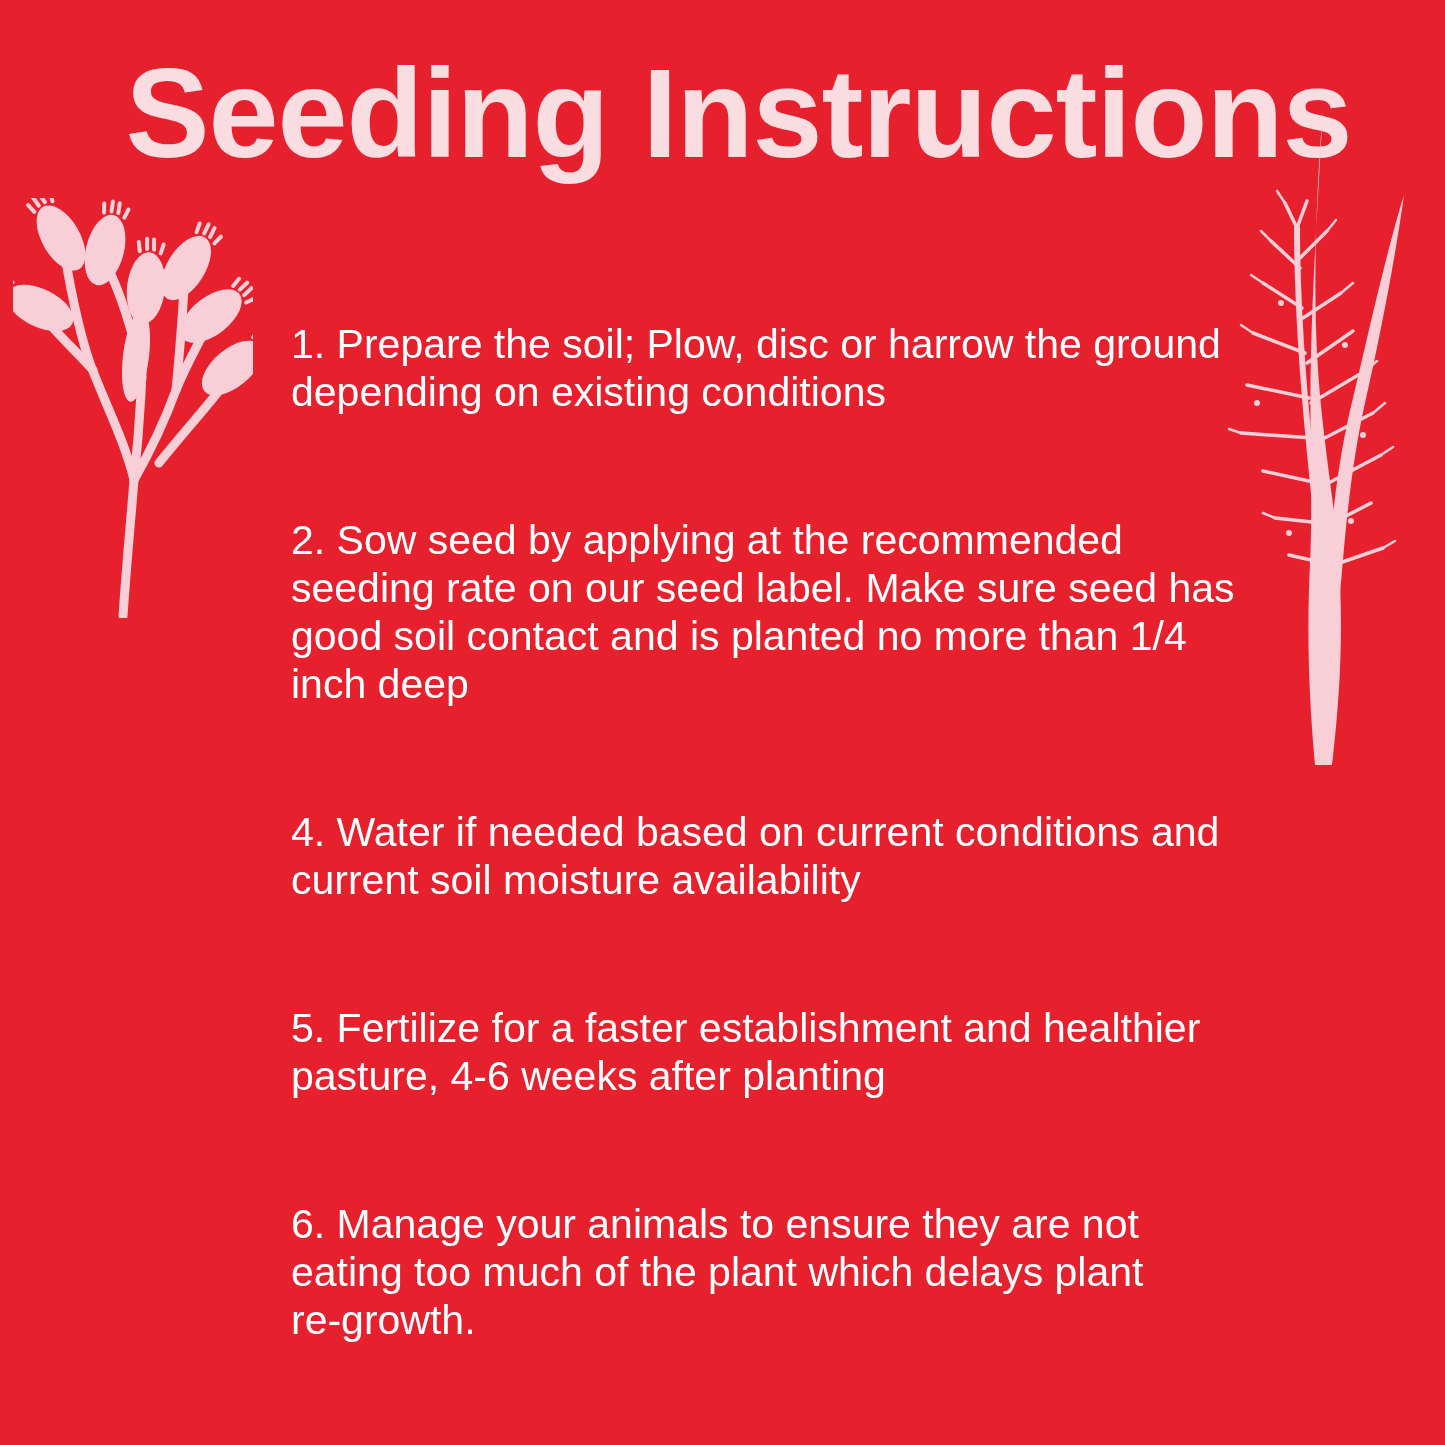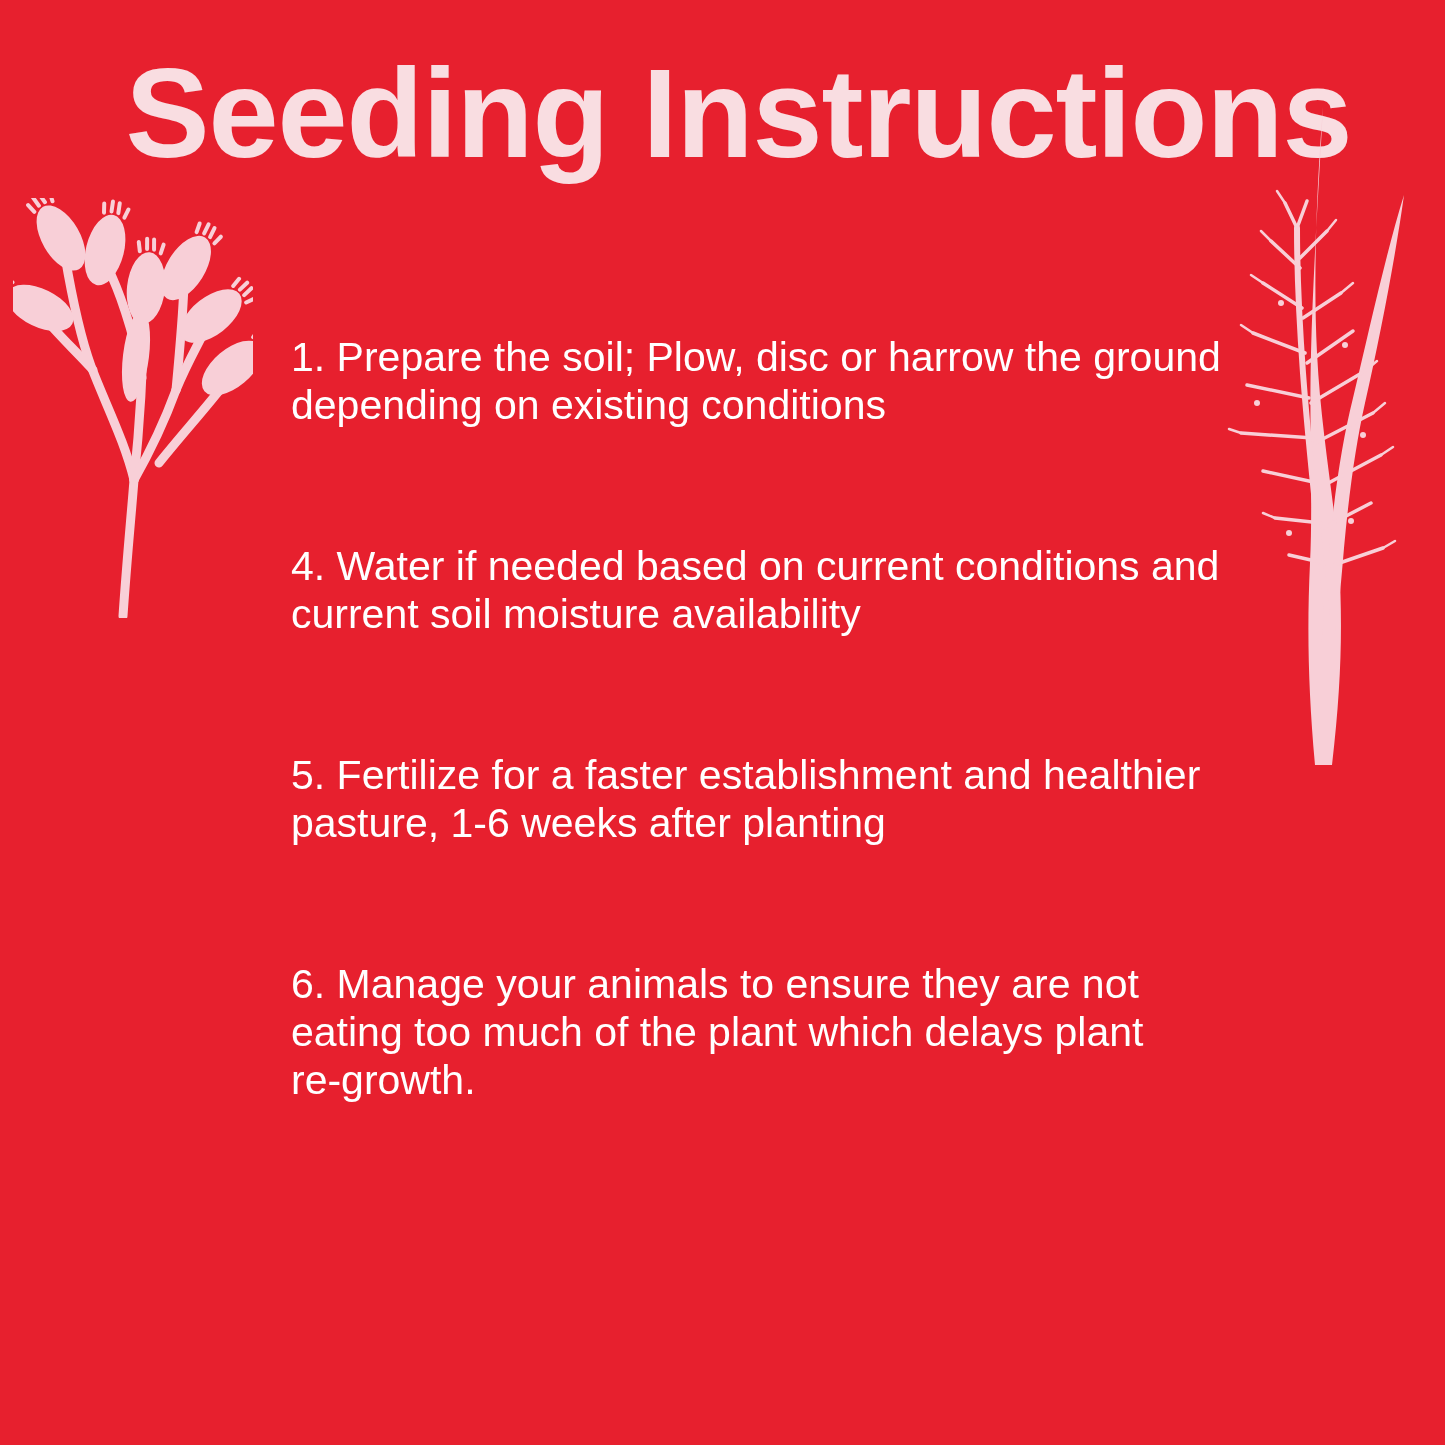--- a/index.html
+++ b/index.html
@@ -16,21 +16,21 @@
     font-size:126px;line-height:128px;font-weight:bold;letter-spacing:-1px;
     color:var(--title,#f9dde1);
     white-space:nowrap;
   }
   .instructions{
     position:absolute;left:291px;top:272px;width:1060px;
     color:var(--body-text,#ffffff);
     font-size:41px;line-height:48px;
     white-space:pre-line;
   }
-  .instructions p{margin:13px 0 52px 0;}
+  .instructions p{margin:0 0 52px 0;}
   .plant{position:absolute;color:var(--plant,#f8cfd7);}
   .plant-left{left:13px;top:198px;}
   .plant-right{left:1223px;top:103px;}
 </style>
 </head>
 <body>
 
 <div class="canvas">
 
   <h1 class="title">Seeding Instructions</h1>
@@ -122,22 +122,26 @@
       <circle cx="34" cy="300" r="3"></circle>
         <circle cx="140" cy="332" r="3"></circle>
       <circle cx="66" cy="430" r="3"></circle>
         <circle cx="128" cy="418" r="3"></circle>
     </g>
   </svg>
 
   <div class="instructions">
     <p>1. Prepare the soil; Plow, disc or harrow the ground
 depending on existing conditions</p>
+    <p>2. Sow seed by applying at the recommended
+seeding rate on our seed label. Make sure seed has
+good soil contact and is planted no more than 1/4
+inch deep</p>
     <p>4. Water if needed based on current conditions and
 current soil moisture availability</p>
     <p>5. Fertilize for a faster establishment and healthier
-pasture, 1-6 weeks after planting</p>
+pasture, 4-6 weeks after planting</p>
     <p>6. Manage your animals to ensure they are not
 eating too much of the plant which delays plant
 re-growth.</p>
   </div>
 
 </div>
 
 </body></html>

